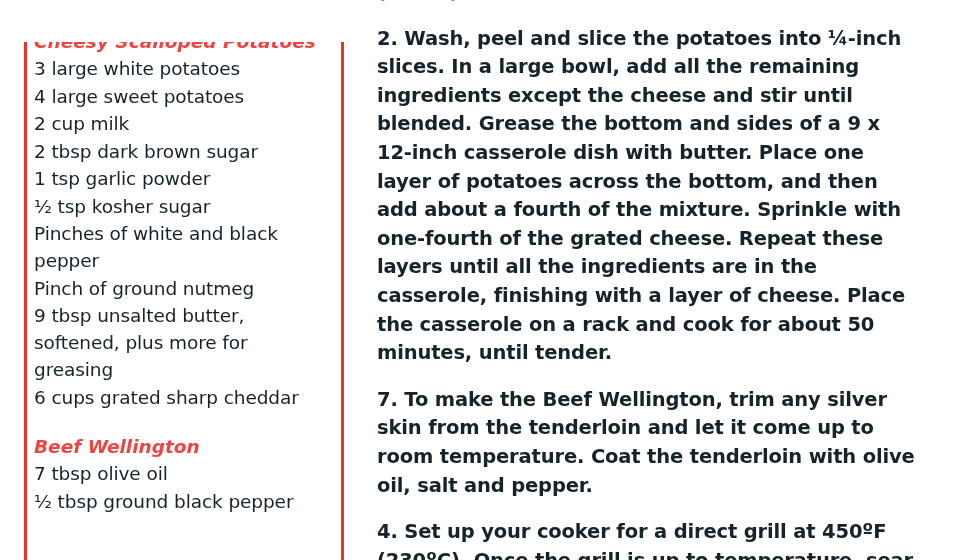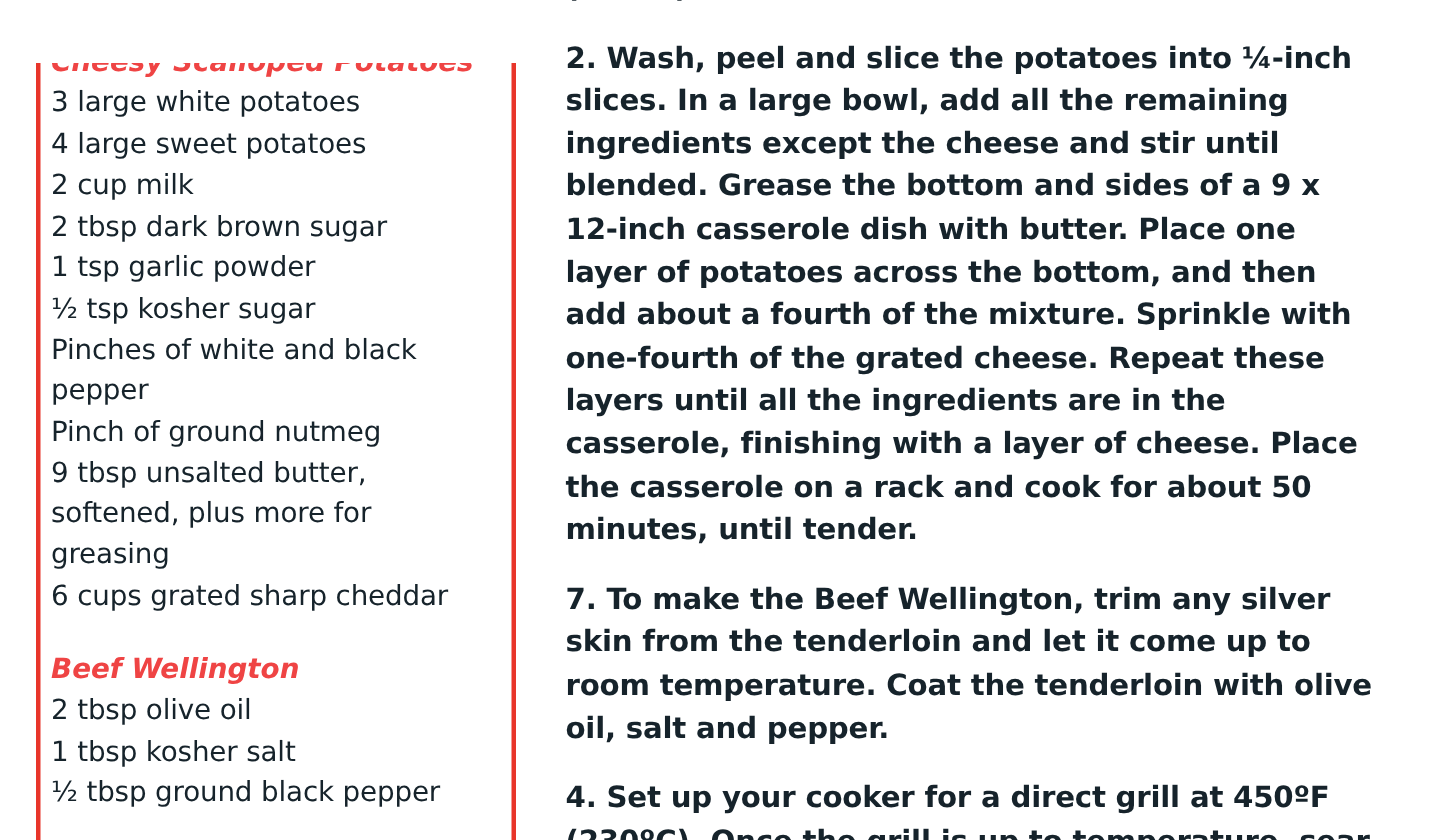--- a/index.html
+++ b/index.html
@@ -112,22 +112,21 @@
       <li class="ing-item">1 tsp garlic powder</li>
       <li class="ing-item">½ tsp kosher sugar</li>
       <li class="ing-item">Pinches of white and black pepper</li>
       <li class="ing-item">Pinch of ground nutmeg</li>
       <li class="ing-item">9 tbsp unsalted butter, softened, plus more for greasing</li>
       <li class="ing-item">6 cups grated sharp cheddar</li>
 
       <li class="ing-spacer"></li>
 
       <li class="ing-heading">Beef Wellington</li>
-      <li class="ing-item">2 tbsp olive oil</li>
-      <li class="ing-item">1 tbsp kosher salt</li>
+      <li class="ing-item">7 tbsp olive oil</li>
       <li class="ing-item">½ tbsp ground black pepper</li>
     </ul>
   </div>
 
   <div class="instructions-col">
     <p class="step clipped-top">(250°C) until cooked.</p>
     <p class="step">2. Wash, peel and slice the potatoes into ¼-inch slices. In a large bowl, add all the remaining ingredients except the cheese and stir until blended. Grease the bottom and sides of a 9 x 12-inch casserole dish with butter. Place one layer of potatoes across the bottom, and then add about a fourth of the mixture. Sprinkle with one-fourth of the grated cheese. Repeat these layers until all the ingredients are in the casserole, finishing with a layer of cheese. Place the casserole on a rack and cook for about 50 minutes, until tender.</p>
     <p class="step">7. To make the Beef Wellington, trim any silver skin from the tenderloin and let it come up to room temperature. Coat the tenderloin with olive oil, salt and pepper.</p>
     <p class="step">4. Set up your cooker for a direct grill at 450ºF (230ºC). Once the grill is up to temperature, sear the tenderloin on all sides until browned, about 10 minutes total, and then remove and let it cool on a wire rack.</p>
 

